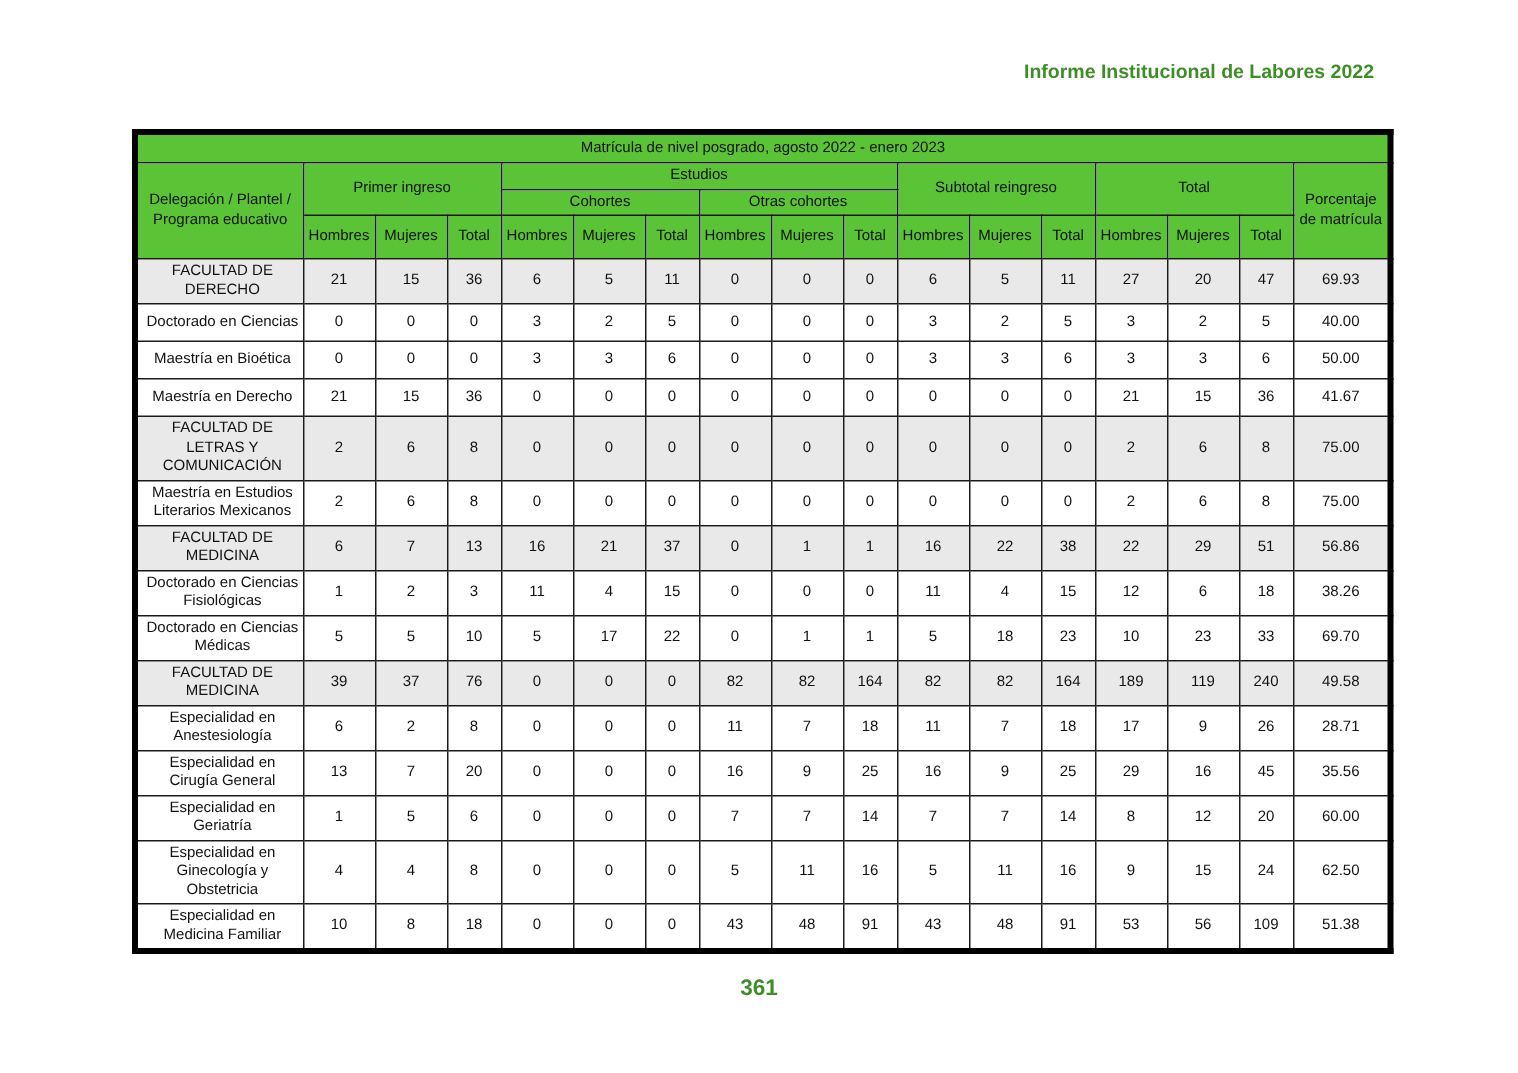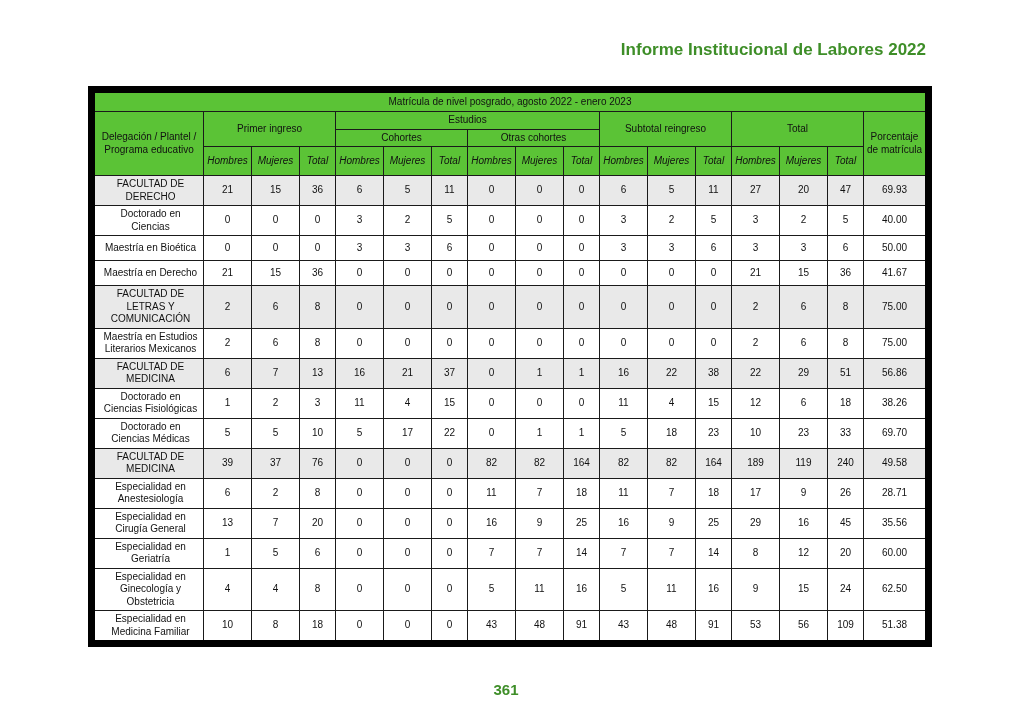--- a/index.html
+++ b/index.html
@@ -11,33 +11,33 @@
     position: relative;
     width: 1012px;
     height: 715px;
     background: #ffffff;
     font-family: "Liberation Sans", sans-serif;
     overflow: hidden;
   }
   .doc-header {
     position: absolute;
     top: 40px;
-    right: 86px;
-    font-size: 17px;
+    right: 96px;
+    font-size: 13px;
     font-weight: bold;
     color: #3e8e28;
   }
   .matricula-table {
     position: absolute;
     left: 88px;
     top: 86px;
     border-collapse: collapse;
     table-layout: fixed;
     width: 837px;
-    border: 7px solid #000000;
+    border: 4px solid #000000;
   }
   .matricula-table th,
   .matricula-table td {
     border: 1px solid #1a1a1a;
     font-size: 10px;
     font-weight: normal;
     color: #111111;
     text-align: center;
     vertical-align: middle;
     padding: 2px 2px;
@@ -48,21 +48,20 @@
     background: #5bc336;
   }
   .title-row th {
     height: 14px;
   }
   .mid-row th {
     height: 11px;
   }
   .sub-row th {
     height: 24px;
-    font-style: italic;
   }
   .row-facultad td {
     background: #e9e9e9;
   }
   .row-programa td {
     background: #ffffff;
   }
   .matricula-table tbody td {
     height: 20px;
   }
@@ -72,21 +71,20 @@
   }
   .page-number {
     position: absolute;
     top: 650px;
     left: 0;
     width: 100%;
     text-align: center;
     font-size: 15px;
     font-weight: bold;
     color: #3e8e28;
-    margin-top: 31px;
   }
 </style>
 </head>
 <body>
 
 <div class="page">
 
   <div class="doc-header">Informe Institucional de Labores 2022</div>
 
   <table class="matricula-table">

